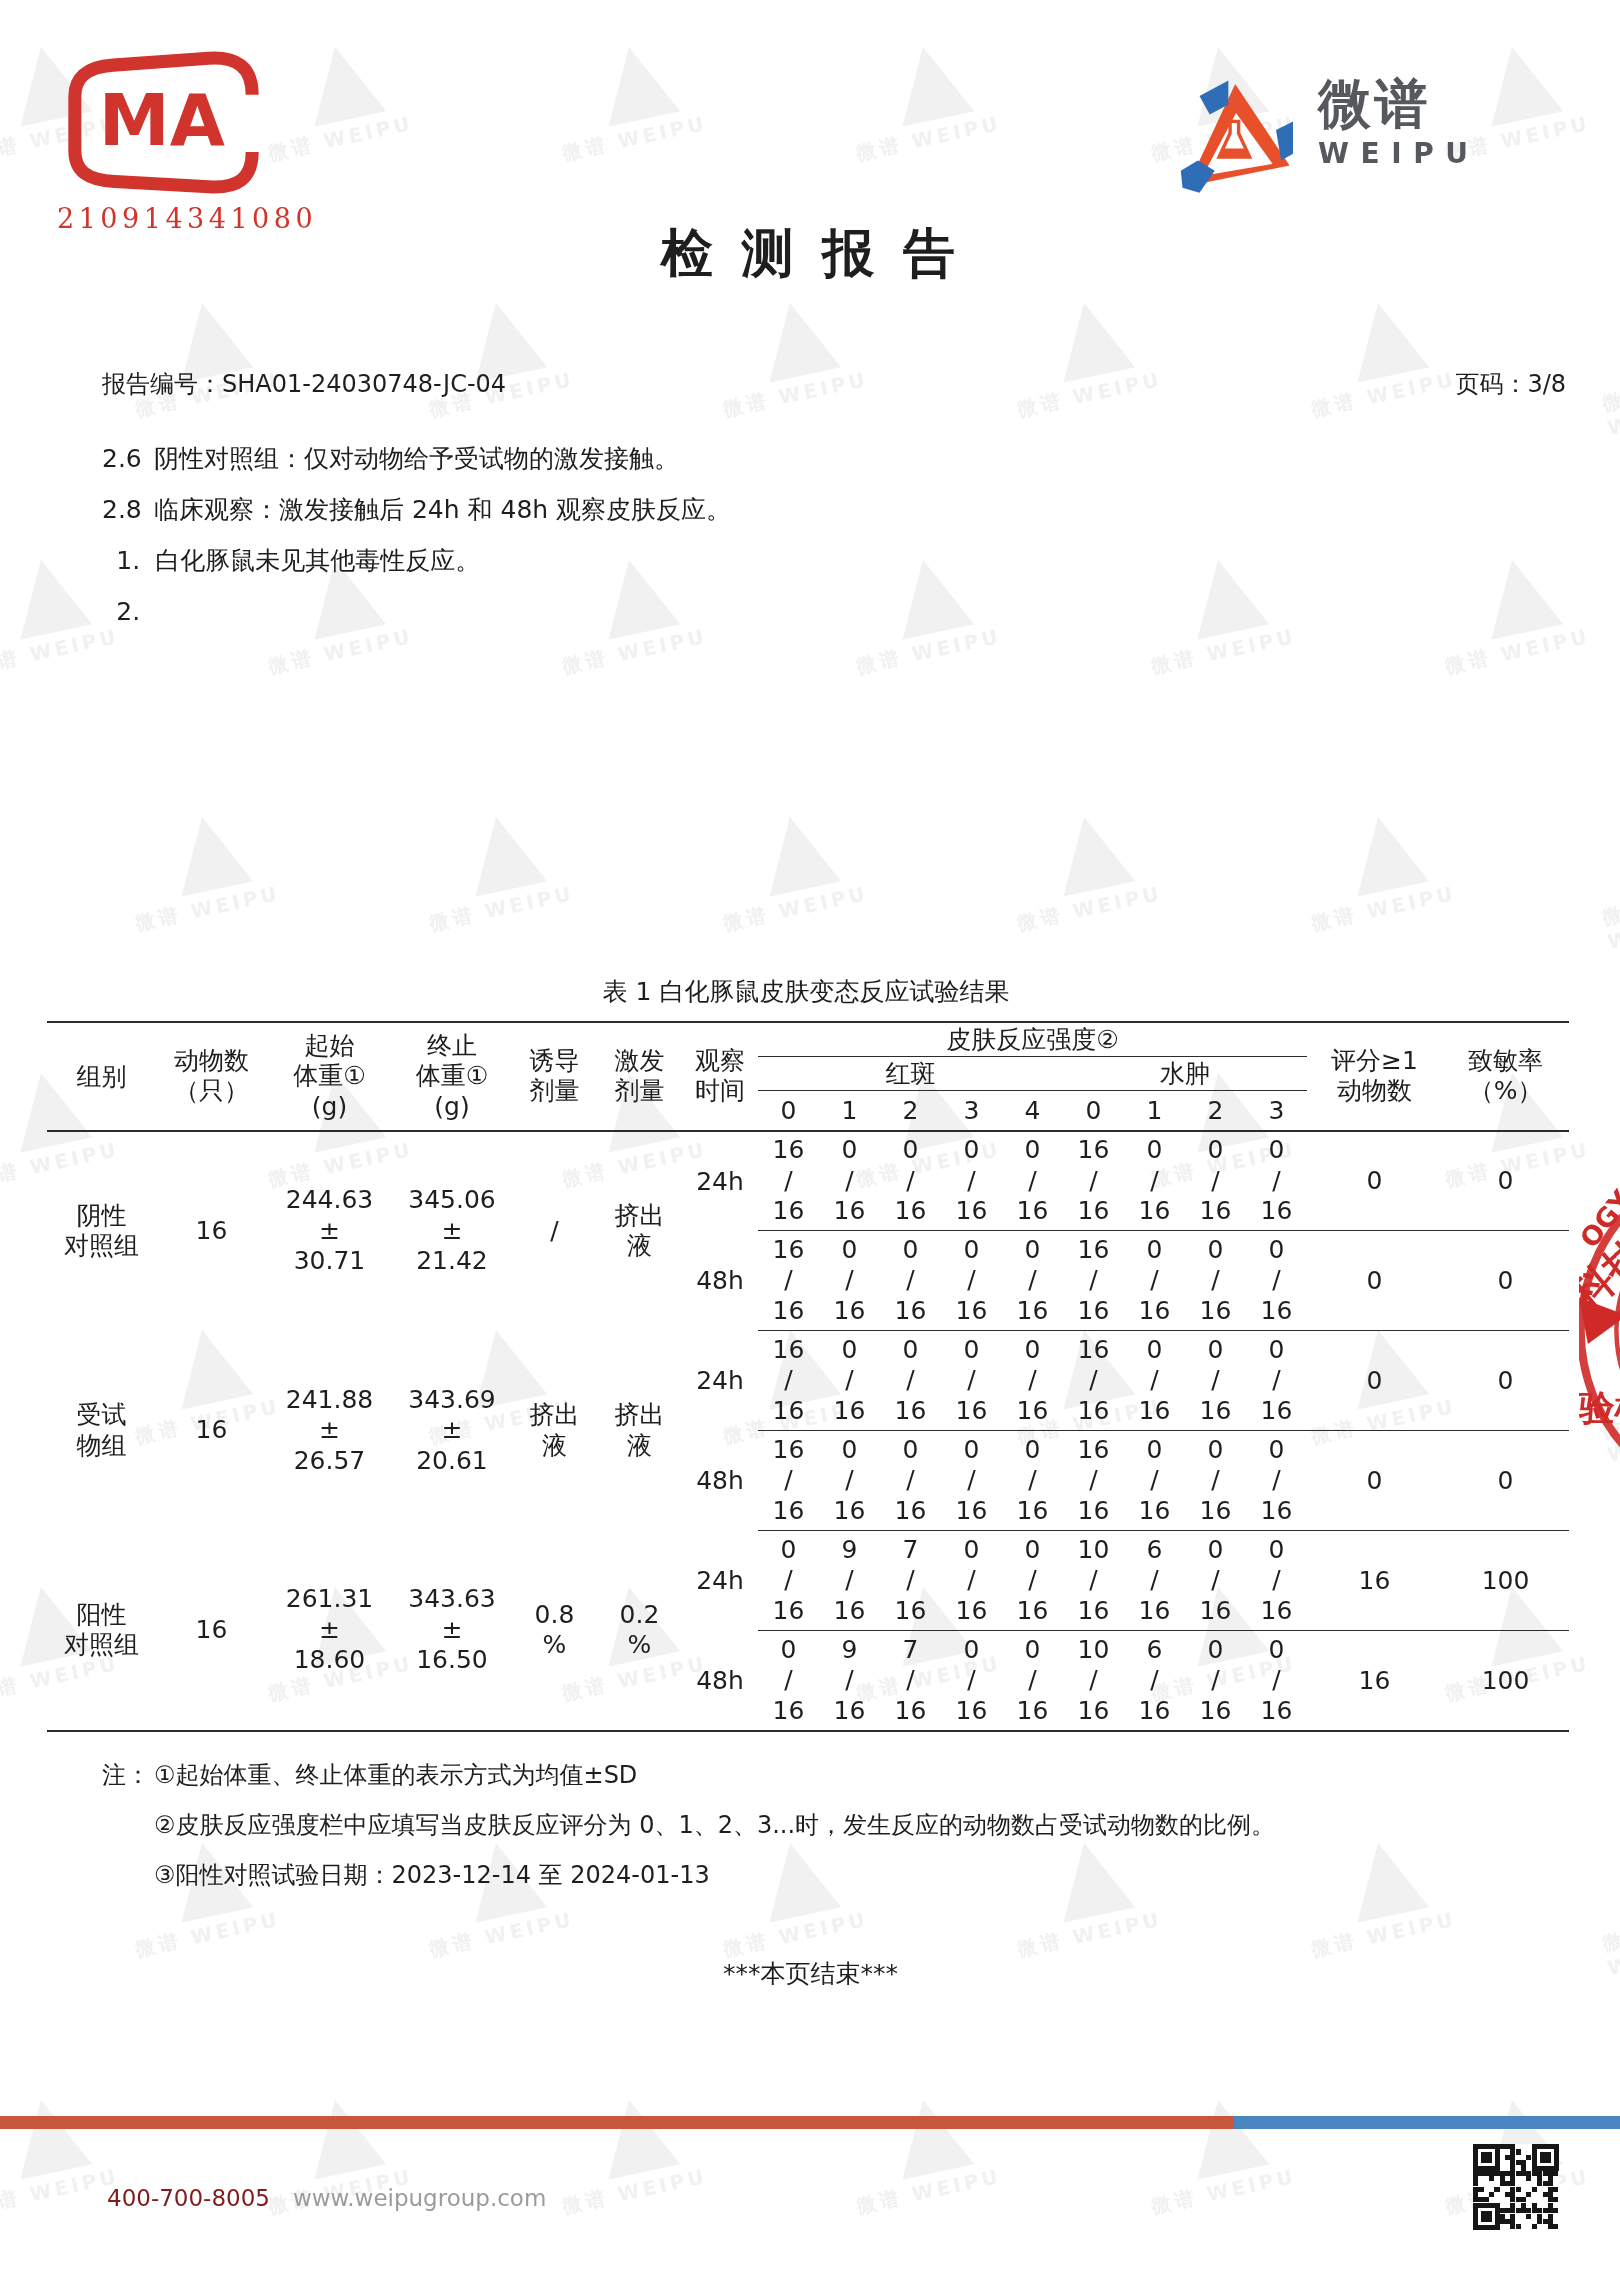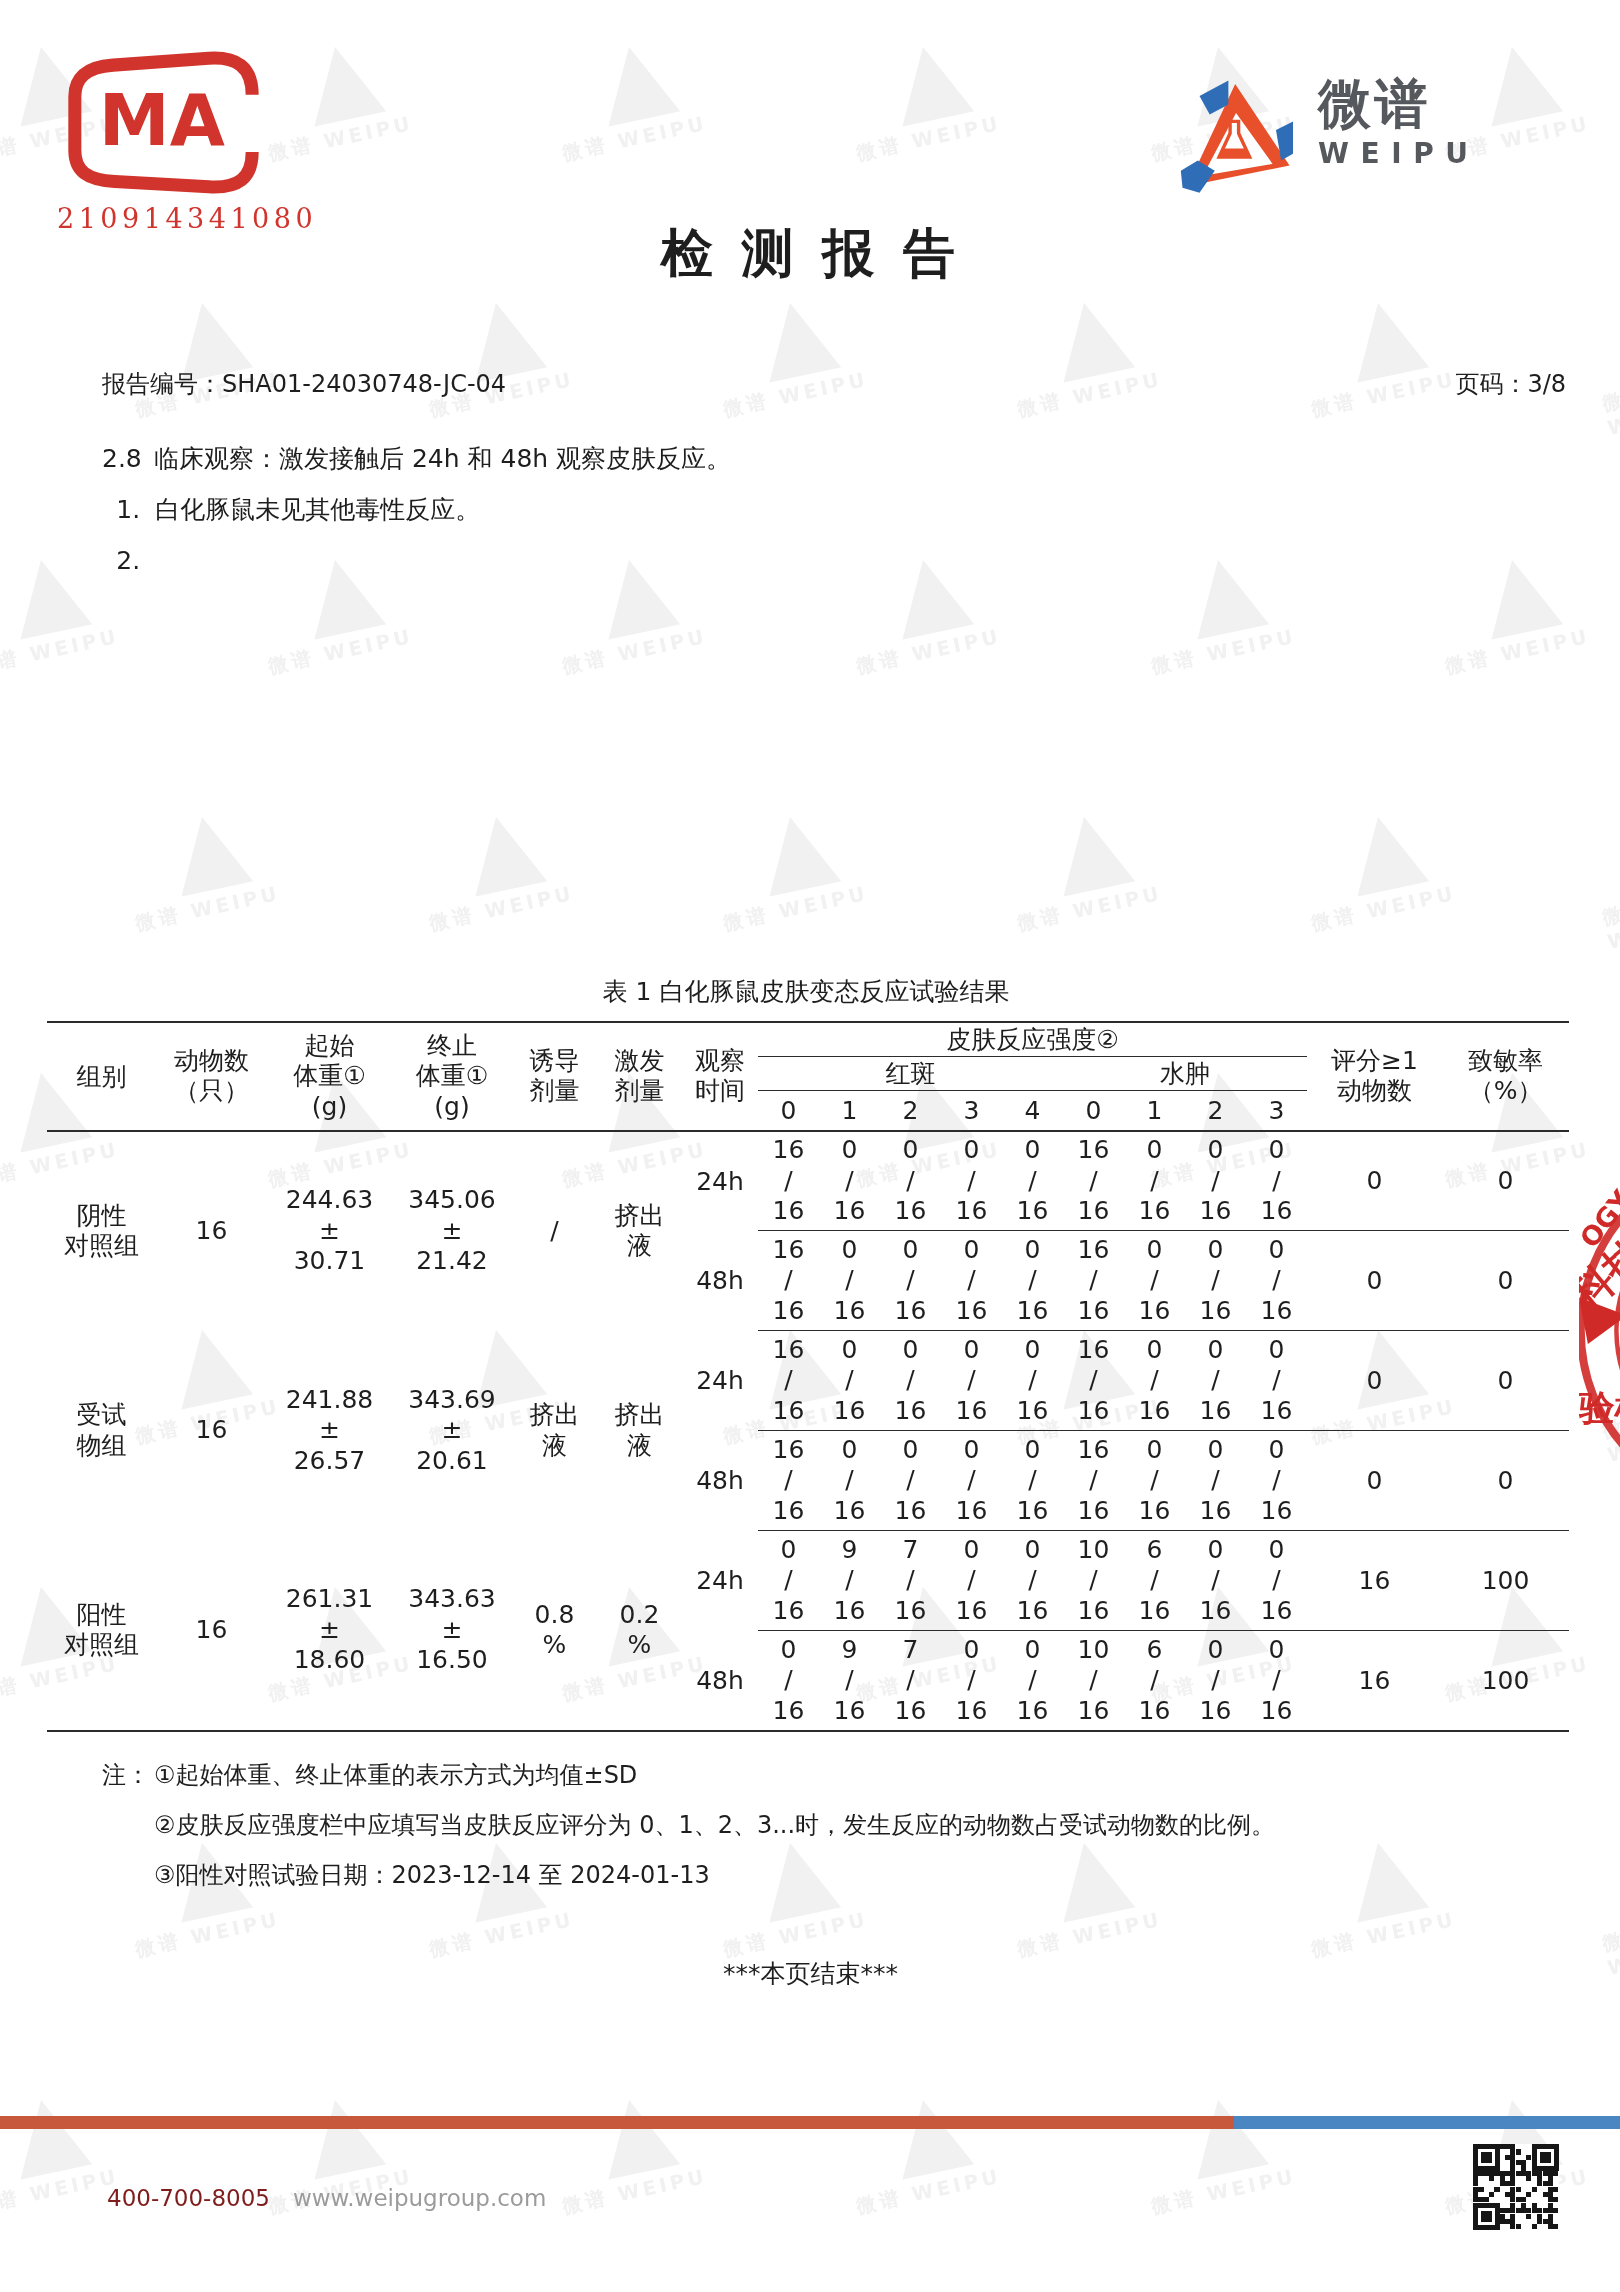--- a/index.html
+++ b/index.html
@@ -315,20 +315,24 @@
 <div class="z meta">
   <div>
     <span>报告编号：</span><span>SHA01-24030748-JC-04</span>
   </div>
   <div>
     <span>页码：</span><span>3/8</span>
   </div>
 </div>
 
 <div class="z content">
+  <div class="sec">
+    <span class="n">2.6</span>
+    <div class="b">阴性对照组：仅对动物给予受试物的激发接触。</div>
+  </div>
   <div class="sec">
     <span class="n">2.8</span>
     <div class="b">临床观察：激发接触后 24h 和 48h 观察皮肤反应。</div>
   </div>
   <div class="item">
     <span class="n">1.</span>
     <div class="b">白化豚鼠未见其他毒性反应。</div>
   </div>
   <div class="item">
     <span class="n">2.</span>

